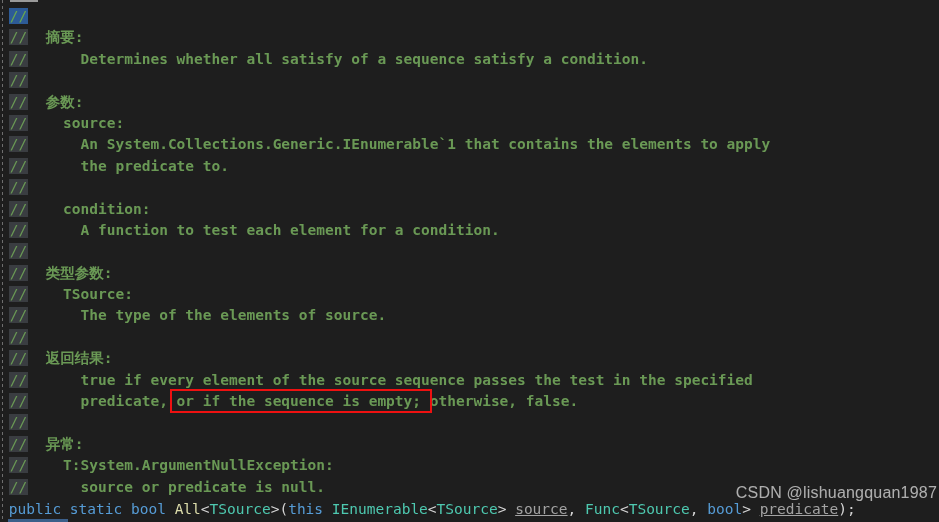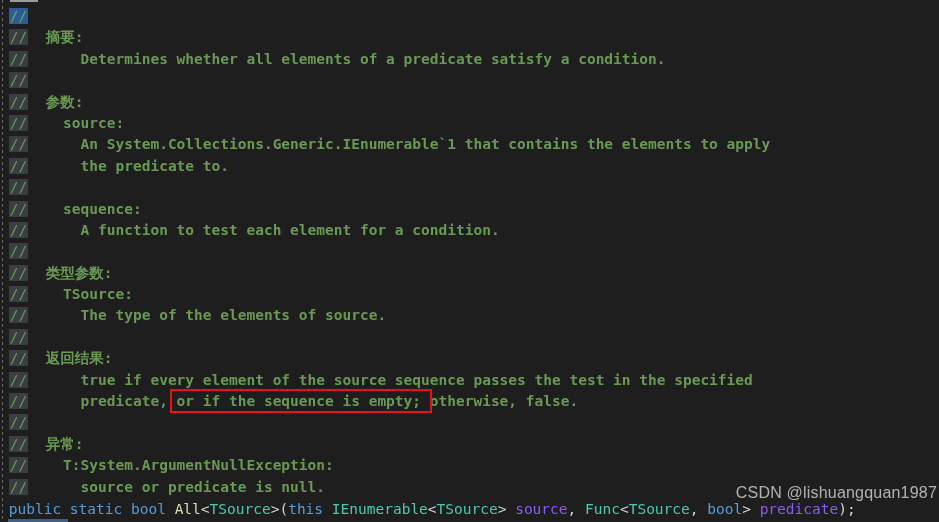--- a/index.html
+++ b/index.html
@@ -84,21 +84,21 @@
   .code-line {
     position: relative;
     height: 21.4px;
     line-height: 21.4px;
     white-space: pre;
     font-size: 14.5px;
   }
   .kw      { color: #569CD6; }
   .type    { color: #4EC9B0; }
   .method  { color: #DCDCAA; margin-top: 26px; }
-  .param   { color: #8b5cf6; }
+  .param   { color: #a3a3a3; text-decoration: underline; }
   .punct   { color: #d4d4d4; }
 
   
   .redbox {
     position: absolute;
     left: 170px;
     top: 389px;
     width: 262px;
     height: 24px;
     border: 2px solid #ee1111;
@@ -136,28 +136,28 @@
 <body>
 
 <div id="editor">
 
   <div class="indent-guide"></div>
   <div class="top-fragment"></div>
 
   <div class="lines" id="lines-container">
       <div class="line selected"><span> </span><span class="tok-slash">//</span><span class="cmt"> </span></div>
       <div class="line"><span> </span><span class="tok-slash">//</span><span class="cmt">  摘要:</span></div>
-      <div class="line"><span> </span><span class="tok-slash">//</span><span class="cmt">      Determines whether all elements of a predicate satisfy a condition.</span></div>
+      <div class="line"><span> </span><span class="tok-slash">//</span><span class="cmt">      Determines whether all satisfy of a sequence satisfy a condition.</span></div>
       <div class="line"><span> </span><span class="tok-slash">//</span><span class="cmt"> </span></div>
       <div class="line"><span> </span><span class="tok-slash">//</span><span class="cmt">  参数:</span></div>
       <div class="line"><span> </span><span class="tok-slash">//</span><span class="cmt">    source:</span></div>
       <div class="line"><span> </span><span class="tok-slash">//</span><span class="cmt">      An System.Collections.Generic.IEnumerable`1 that contains the elements to apply</span></div>
       <div class="line"><span> </span><span class="tok-slash">//</span><span class="cmt">      the predicate to.</span></div>
       <div class="line"><span> </span><span class="tok-slash">//</span><span class="cmt"> </span></div>
-      <div class="line"><span> </span><span class="tok-slash">//</span><span class="cmt">    sequence:</span></div>
+      <div class="line"><span> </span><span class="tok-slash">//</span><span class="cmt">    condition:</span></div>
       <div class="line"><span> </span><span class="tok-slash">//</span><span class="cmt">      A function to test each element for a condition.</span></div>
       <div class="line"><span> </span><span class="tok-slash">//</span><span class="cmt"> </span></div>
       <div class="line"><span> </span><span class="tok-slash">//</span><span class="cmt">  类型参数:</span></div>
       <div class="line"><span> </span><span class="tok-slash">//</span><span class="cmt">    TSource:</span></div>
       <div class="line"><span> </span><span class="tok-slash">//</span><span class="cmt">      The type of the elements of source.</span></div>
       <div class="line"><span> </span><span class="tok-slash">//</span><span class="cmt"> </span></div>
       <div class="line"><span> </span><span class="tok-slash">//</span><span class="cmt">  返回结果:</span></div>
       <div class="line"><span> </span><span class="tok-slash">//</span><span class="cmt">      true if every element of the source sequence passes the test in the specified</span></div>
       <div class="line"><span> </span><span class="tok-slash">//</span><span class="cmt">      predicate, or if the sequence is empty; otherwise, false.</span></div>
       <div class="line"><span> </span><span class="tok-slash">//</span><span class="cmt"> </span></div>

